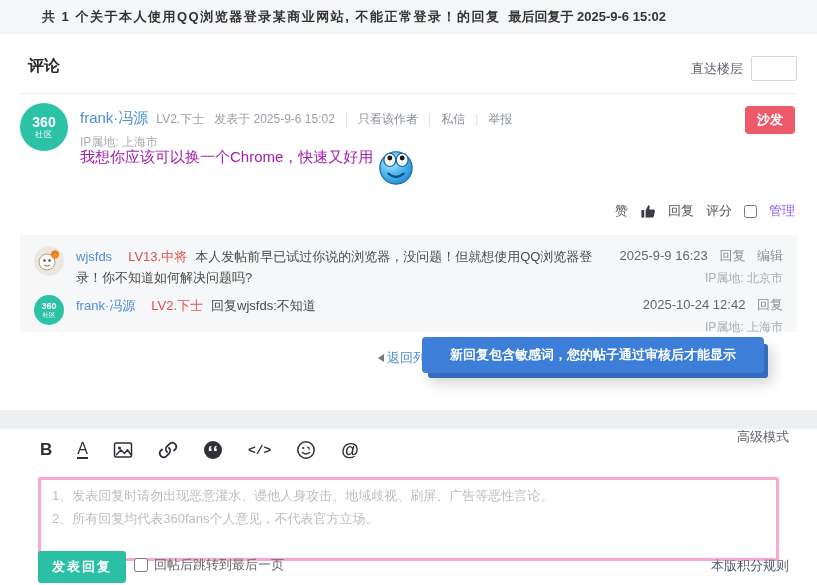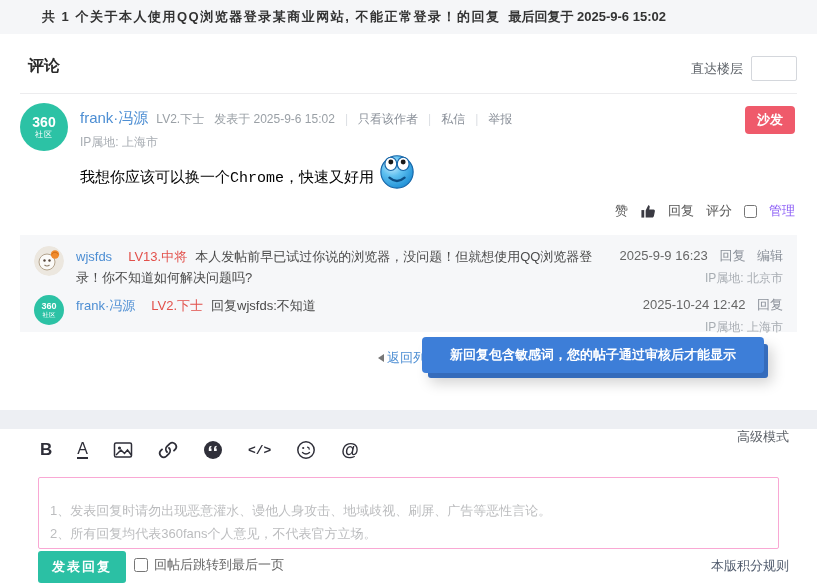--- a/index.html
+++ b/index.html
@@ -25,22 +25,22 @@
   .avatar-lg .a2 { font-size:8px; margin-top:2px; letter-spacing:1px; }
   .name-row { position:absolute; left:80px; top:109px; display:flex; align-items:baseline;
               font-size:12px; color:#9aa0a6; white-space:nowrap; }
   .username { font-size:15px; color:#4d8ed3; margin-right:8px; cursor:pointer; text-decoration:none; }
   .lvl { margin-right:10px; }
   .plink { color:#8a9099; cursor:pointer; text-decoration:none; }
   .plink::before { content:"|"; color:#dcdfe3; margin:0 10px; }
   .ip-row { position:absolute; left:80px; top:134px; font-size:12px; color:#a8adb3; }
   .floor-badge { position:absolute; right:22px; top:106px; background:#ef5a6b; color:#fff;
                  font-size:13px; font-weight:bold; padding:5px 12px; border-radius:4px; }
-  .comment-body { position:absolute; left:80px; top:148px; height:42px; display:flex; align-items:flex-end;
-                  font-size:15px; color:#000000;font-family:Liberation Mono, monospace; }
+  .comment-body { position:absolute; left:80px; top:148px; height:42px; display:flex; align-items:flex-start;
+                  font-size:15px; color:#a21caf; }
   .comment-body > span { margin-bottom:3px; }
   .emoji { margin-left:4px; }
 
   .actions { position:absolute; right:22px; top:202px; display:flex; align-items:center; gap:12px;
              font-size:13px; color:#555; }
   .actions span { cursor:pointer; }
   .actions .manage { color:#8b5cf6; }
   .actions input[type=checkbox] { width:13px; height:13px; }
   .thumb { cursor:pointer; }
 
@@ -72,22 +72,22 @@
 
   
   .toolbar { position:absolute; left:40px; top:437px; height:26px; display:flex; align-items:center;
              gap:25px; color:#2e2e38; }
   .toolbar > * { cursor:pointer; }
   .tb-b { font-size:17px; font-weight:800; }
   .tb-a { font-size:16px; font-weight:500; border-bottom:2px solid #2e2e38; line-height:1.05; }
   .tb-code { font-family:"Liberation Mono","DejaVu Sans Mono",monospace; font-size:13px; font-weight:700; }
   .tb-at { font-size:18px; font-weight:700; }
   .advanced { position:absolute; right:28px; top:428px; font-size:13px; color:#5a5f66; cursor:pointer; }
-  .rulesbox { position:absolute; left:38px; top:477px; width:741px; height:72px; border:1px solid #f9a8d4;
-              border-radius:2px; padding:21px 11px; font-size:13px; color:#bcbdbf; line-height:23px; cursor:text; }
+  .rulesbox { position:absolute; left:38px; top:477px; width:741px; height:84px; border:3px solid #f9a8d4;
+              border-radius:2px; padding:4px 11px; font-size:13px; color:#bcbdbf; line-height:23px; cursor:text; }
   .submit { position:absolute; left:38px; top:551px; background:#2bc0a4; color:#fff; border:none;
             font-size:13px; font-weight:bold; letter-spacing:2px; padding:7px 14px; border-radius:3px;
             cursor:pointer; font-family:inherit; }
   .jump-opt { position:absolute; left:134px; top:556px; display:flex; align-items:center; gap:6px;
               font-size:13px; color:#666; }
   .jump-opt input { width:14px; height:14px; }
   .points { position:absolute; right:28px; top:557px; font-size:13px; color:#515c6e; cursor:pointer; }
 </style>
 </head>
 <body>

